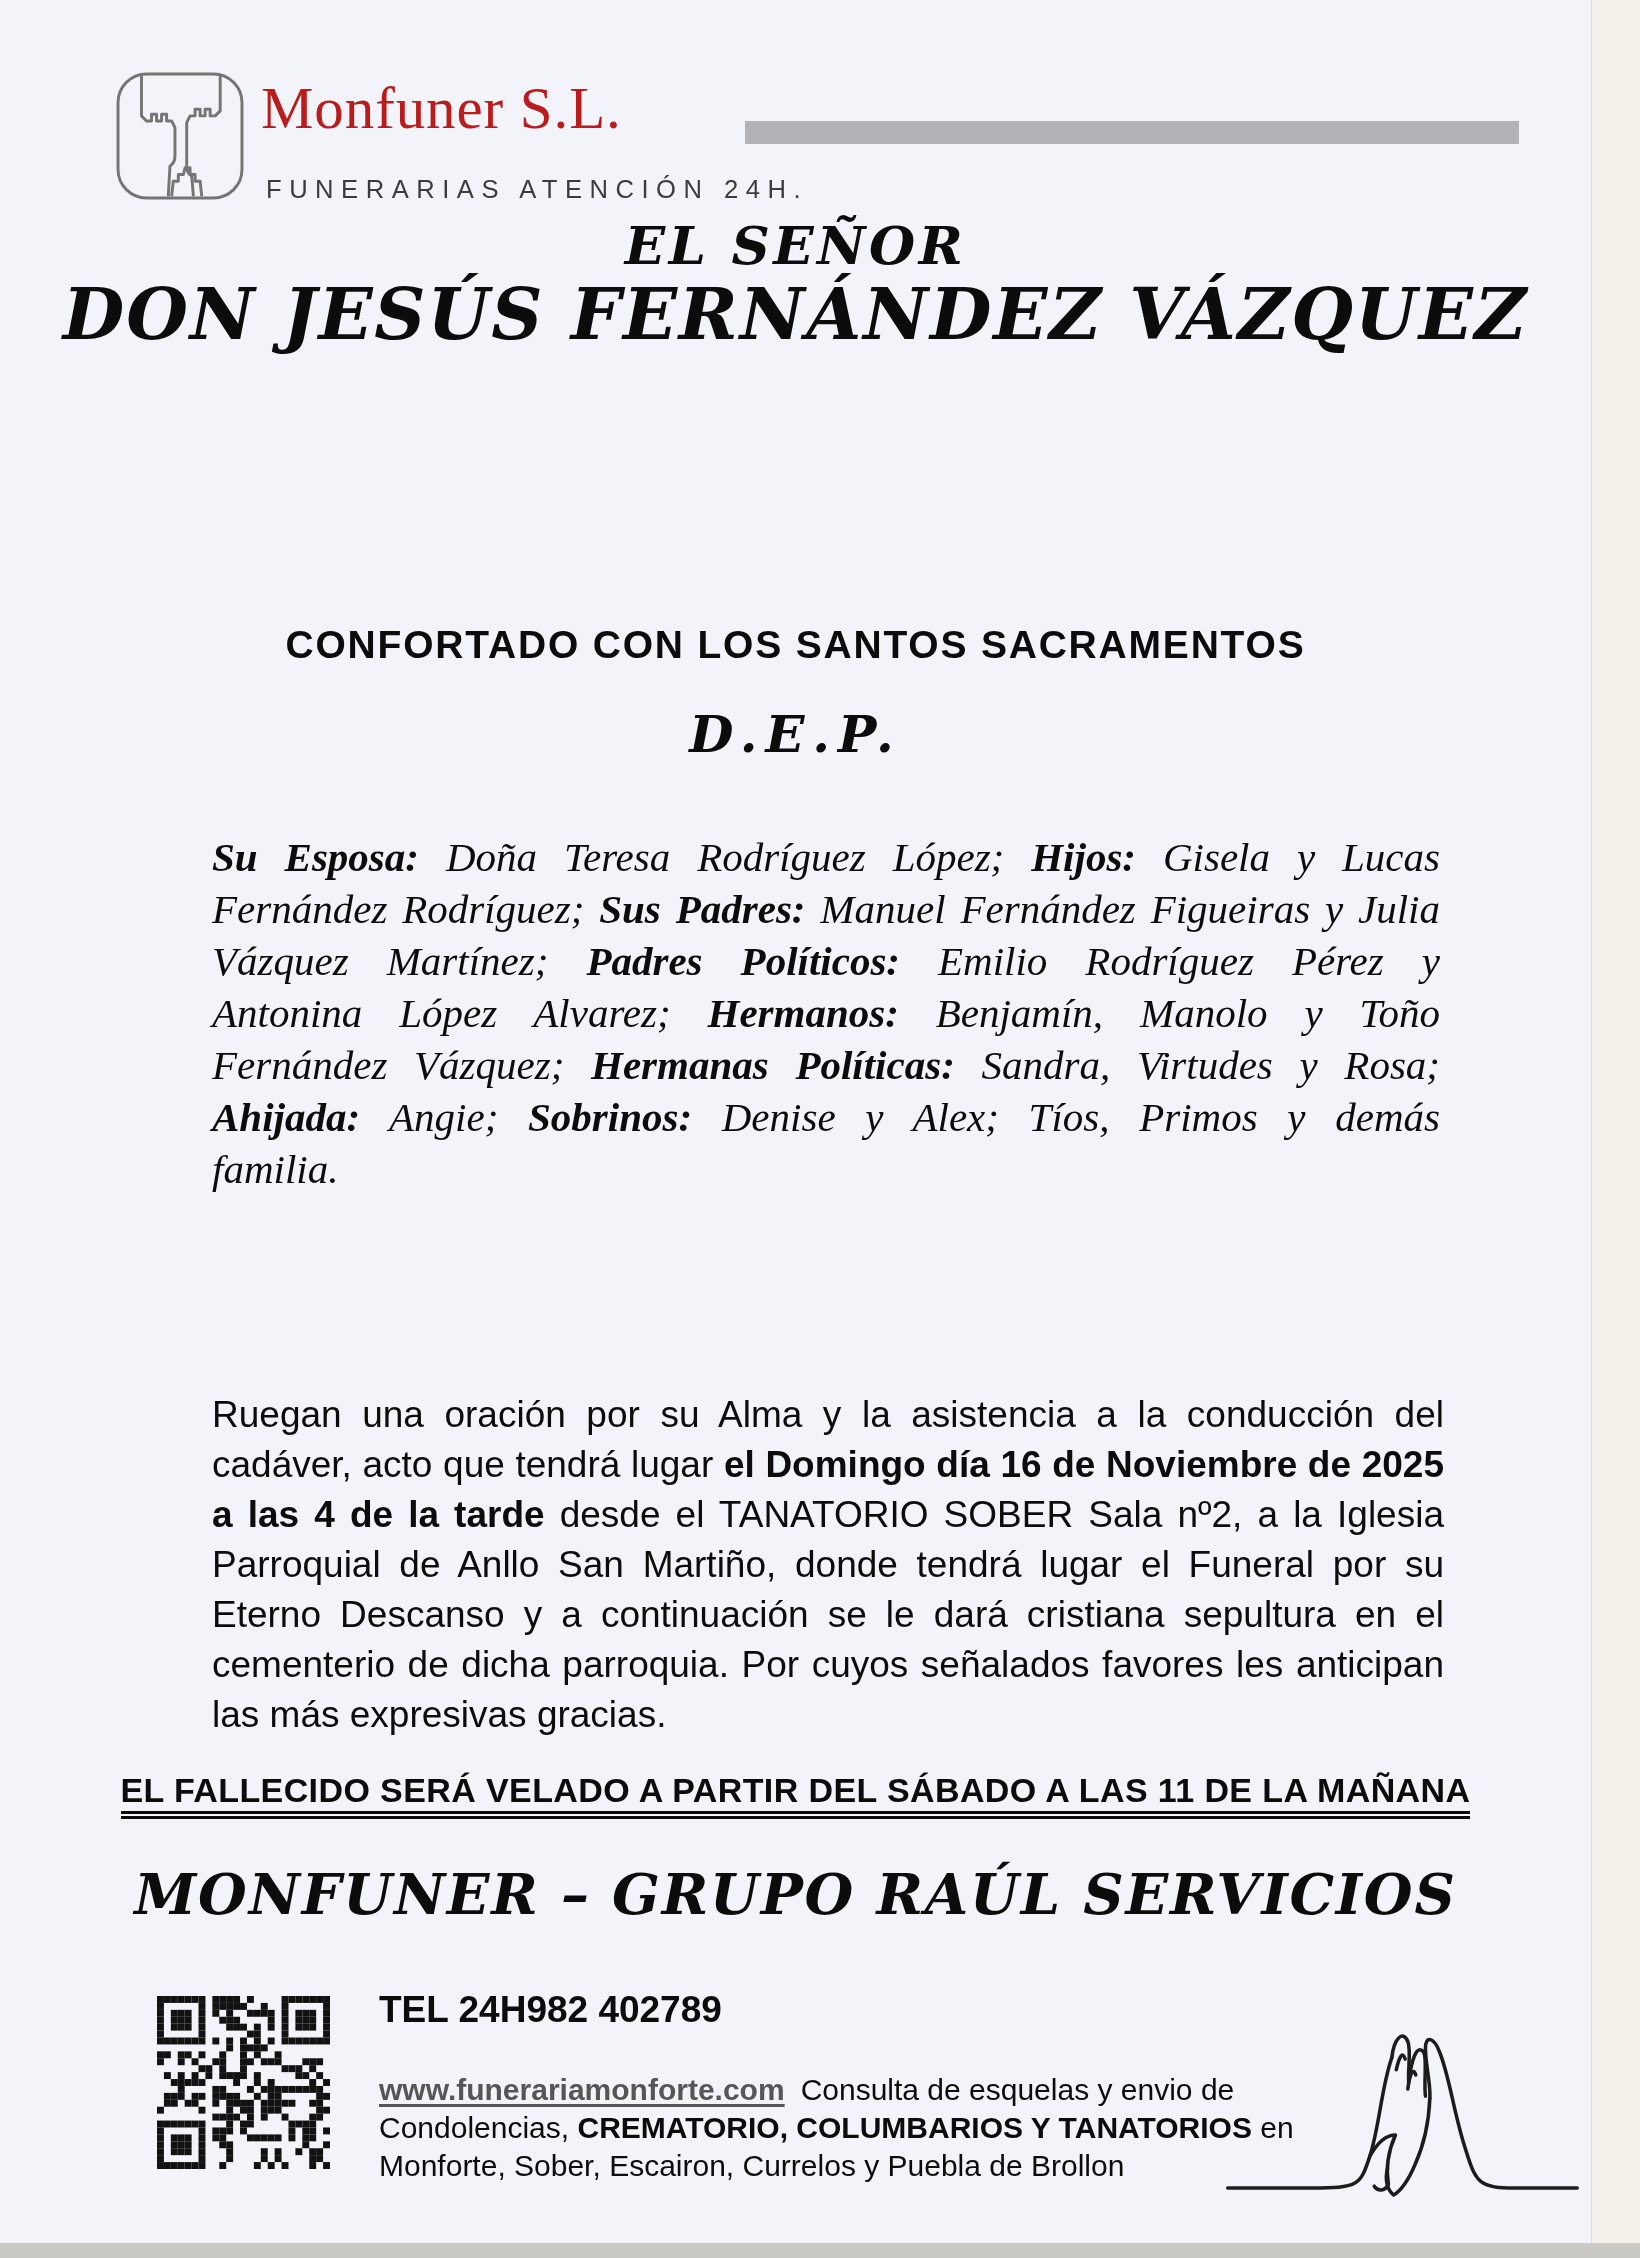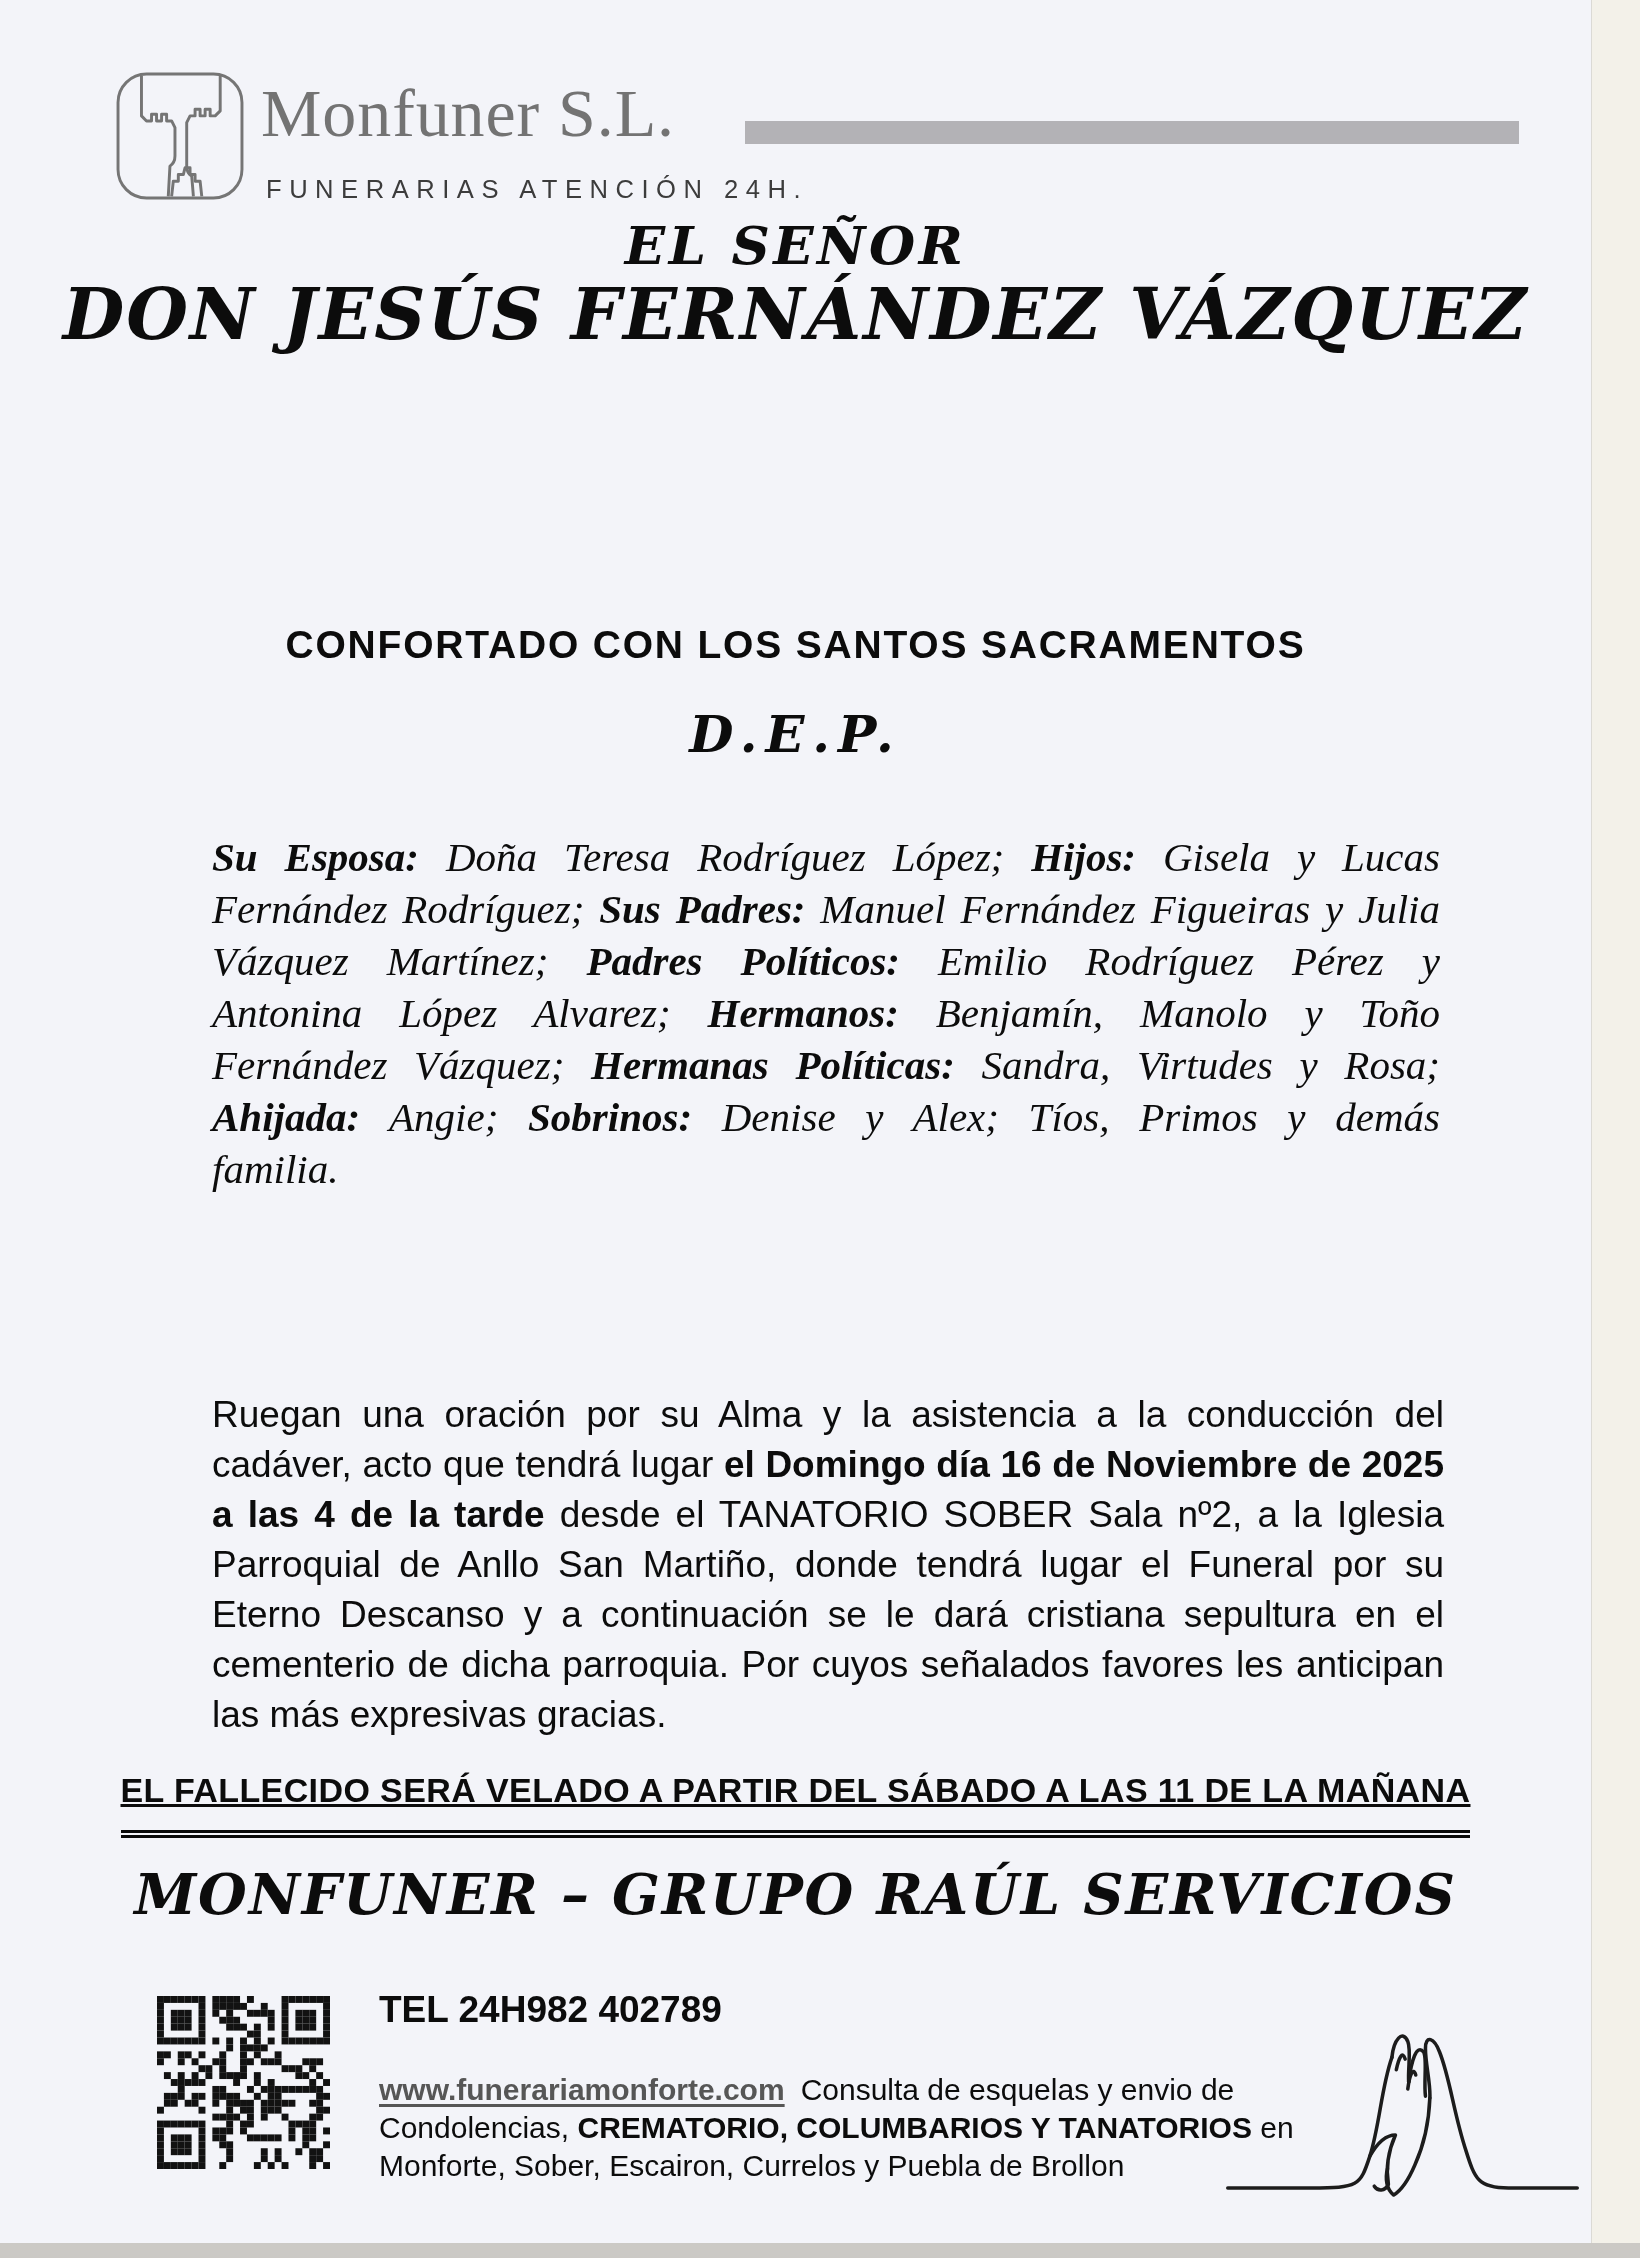--- a/index.html
+++ b/index.html
@@ -11,21 +11,21 @@
     overflow:hidden;
   }
   .page{position:absolute;inset:0;width:1641px;height:2258px;}
 
   
   .scan-right{position:absolute;left:1591px;top:0;width:50px;height:2258px;background:#f3f1e9;border-left:1.8px solid #dbdad5;}
   .scan-bottom{position:absolute;left:0;top:2243px;width:1641px;height:16px;background:#cbc9c5;}
 
   
   .logo-icon{position:absolute;left:113px;top:69px;width:134px;height:134px;}
-  .brand-name{position:absolute;left:261px;top:74px;font-family:"Liberation Serif",serif;font-size:68px;letter-spacing:0.9px;color:#737373;}
+  .brand-name{position:absolute;left:261px;top:74px;font-family:"Liberation Serif",serif;font-size:59px;letter-spacing:0.9px;color:#b91c1c;}
   .brand-tagline{position:absolute;left:266px;top:175px;font-size:25.6px;letter-spacing:7.5px;color:#3c3c3c;text-align:center;}
   .gray-bar{position:absolute;left:745px;top:121px;width:774px;height:23px;}
 
   
   .center{position:absolute;left:0;width:1591px;text-align:center;}
   .script{font-family:"DejaVu Serif","Liberation Serif",serif;font-style:italic;font-weight:bold;}
   .honorific{top:214px;font-size:53px;letter-spacing:3.5px;}
   .deceased{top:272px;font-size:71px;letter-spacing:1.8px;}
   .subtitles{top:374px;font-size:39px;line-height:56px;}
   .sacraments{top:623px;font-size:39px;font-weight:bold;letter-spacing:1.8px;}
@@ -38,21 +38,21 @@
     font-size:41px;line-height:52px;text-align:justify;word-spacing:4.4px;
   }
   .family-par b{font-weight:bold;}
   .funeral-par{
     position:absolute;left:212px;top:1390px;width:1232px;
     font-size:37px;line-height:50px;text-align:justify;
   }
   .funeral-par b{font-weight:bold;}
 
   .wake-line{top:1771px;font-size:34px;font-weight:bold;letter-spacing:0.4px;}
-  .wake-line span{display:inline-block;padding-bottom:20px;border-bottom:8px double #0a0a0a;text-decoration:underline;}
+  .wake-line span{display:inline-block;padding-bottom:1px;border-bottom:8px double #0a0a0a;}
   .signature{top:1861px;font-size:56px;letter-spacing:1.8px;}
 
   
   .qr{position:absolute;left:157px;top:1996px;width:173px;height:173px;}
   .tel-line{position:absolute;left:379px;top:1989px;font-size:37px;font-weight:bold;display:flex;}
   .services{position:absolute;left:379px;top:2071px;font-size:30px;line-height:38px;}
   .svc-line{white-space:nowrap;}
   .weblink{color:#565656;font-weight:bold;text-decoration:underline;text-underline-offset:4.4px;}
   .svc-gap{margin-left:16px;margin-top:28px;}
   .services b{font-weight:bold;}

